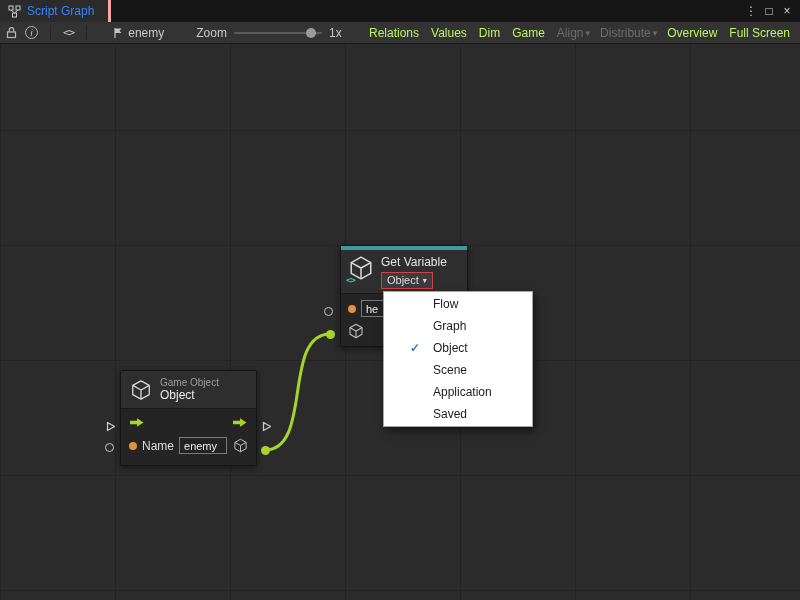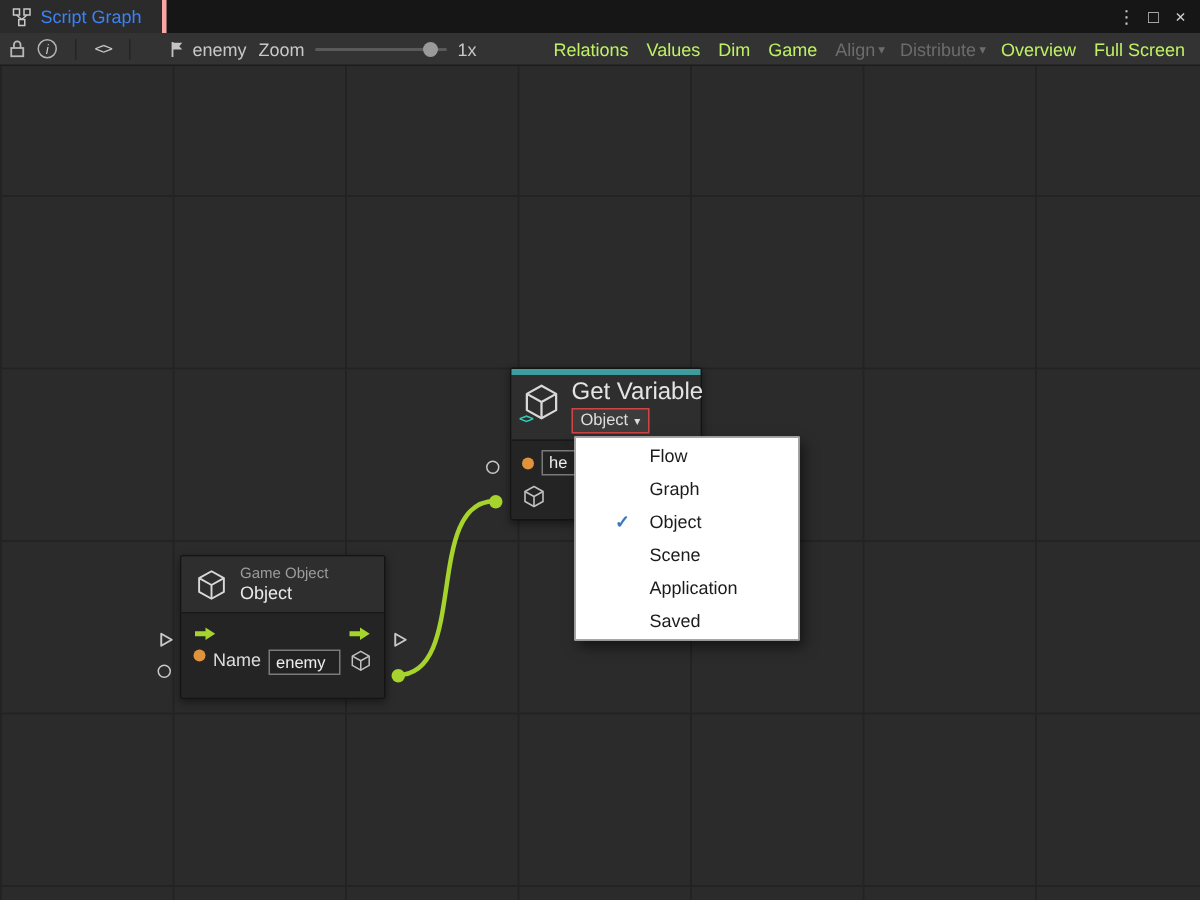--- a/index.html
+++ b/index.html
@@ -16,21 +16,21 @@
 
   
   .toolbar{height:22px;background:#333;border-bottom:1px solid #1c1c1c;
            display:flex;align-items:center;font-size:12px;color:#c8c8c8;padding:0 6px;gap:8px}
   .tb-icon{display:flex;align-items:center;justify-content:center;height:16px}
   .info-circle{width:13px;height:13px;border:1px solid #b5b5b5;border-radius:50%;
                font-size:9px;font-style:italic;display:flex;align-items:center;justify-content:center;color:#cfcfcf}
   .mono{font-family:"DejaVu Sans Mono",monospace;font-size:11px;letter-spacing:-1px}
   .tb-sep{width:1px;height:14px;background:#242424;margin:0 4px}
   .graph-chip{display:flex;align-items:center;gap:5px;margin-left:14px}
-  .zoom-wrap{display:flex;align-items:center;gap:7px;margin-left:0}
+  .zoom-wrap{display:flex;align-items:center;gap:7px;margin-left:24px}
   .zoom-track{position:relative;width:88px;height:2px;background:#5a5a5a;border-radius:1px}
   .zoom-handle{position:absolute;top:-4px;left:72px;width:10px;height:10px;border-radius:50%;background:#9a9a9a}
   .tb-buttons{margin-left:auto;display:flex;align-items:center;gap:10px;padding-right:2px}
   .tb-btn{display:flex;align-items:center;color:#bef264;white-space:nowrap;cursor:default}
   .tb-btn .arrow{margin-left:2px;font-size:9px}
   .tb-btn.disabled{color:#6c6c6c}
 
   
   .canvas{position:relative;width:800px;height:556px;background-color:#2b2b2b;
           background-image:linear-gradient(#232323 1px,transparent 1px),
@@ -43,39 +43,39 @@
         background:#242424;box-shadow:0 2px 6px rgba(0,0,0,.45)}
   .cube{display:block}
 
   .gv{left:340px;top:201px;width:128px}
   .gv-strip{height:4px}
   .gv-header{display:flex;gap:7px;padding:5px 7px 4px;background:#2e2e2e;align-items:flex-start}
   .gv-iconwrap{position:relative;width:26px;height:26px;flex:0 0 auto}
   .gv-code{position:absolute;left:-2px;bottom:-4px;font-size:9px;font-weight:bold;
            font-family:"DejaVu Sans Mono",monospace;letter-spacing:-1px}
   .gv-col{display:flex;flex-direction:column;align-items:flex-start}
-  .gv-title{font-size:16px;color:#e4e4e4;line-height:14px;white-space:nowrap}
+  .gv-title{font-size:12px;color:#e4e4e4;line-height:14px;white-space:nowrap}
   .scope-btn{margin-top:3px;font-size:11px;color:#ddd;background:#3c3c3c;
              padding:0 5px;line-height:15px;display:flex;align-items:center;gap:4px;cursor:default}
   .scope-btn .arrow{font-size:8px}
   .gv-body{border-top:1px solid #191919;background:#242424;padding:6px 7px 7px}
   .row{display:flex;align-items:center;gap:5px}
   .dot{width:8px;height:8px;border-radius:50%;flex:0 0 auto}
   .field{background:#222;border:1px solid #7a7a7a;color:#ededed;font-size:11px;height:17px;
          padding:0 4px;font-family:"Liberation Sans",sans-serif;outline:none}
   .gv-field{width:62px}
   .gv-cube{margin-top:6px}
 
   .cr{left:120px;top:326px;width:137px}
   .cr-header{display:flex;align-items:center;gap:8px;padding:6px 9px;background:#2e2e2e}
   .cr-cat{font-size:10px;color:#9c9c9c;line-height:11px}
   .cr-title{font-size:12px;color:#eaeaea;line-height:14px}
   .cr-body{border-top:1px solid #191919;background:#242424;padding:3px 8px 7px}
   .flow-row{display:flex;justify-content:space-between;align-items:center;height:21px}
-  .name-row{display:flex;align-items:flex-start;gap:5px;height:25px}
+  .name-row{display:flex;align-items:center;gap:5px;height:25px}
   .name-label{font-size:12px;color:#dcdcdc}
   .cr-field{width:48px}
   .cube-right{margin-left:auto}
 
   
   .port-circle{position:absolute;width:9px;height:9px;border:1.5px solid #c8c8c8;border-radius:50%;z-index:3}
   .port-dot{position:absolute;width:9px;height:9px;border-radius:50%;z-index:3}
   .port-tri{position:absolute;width:13px;height:13px;z-index:3}
 
   

